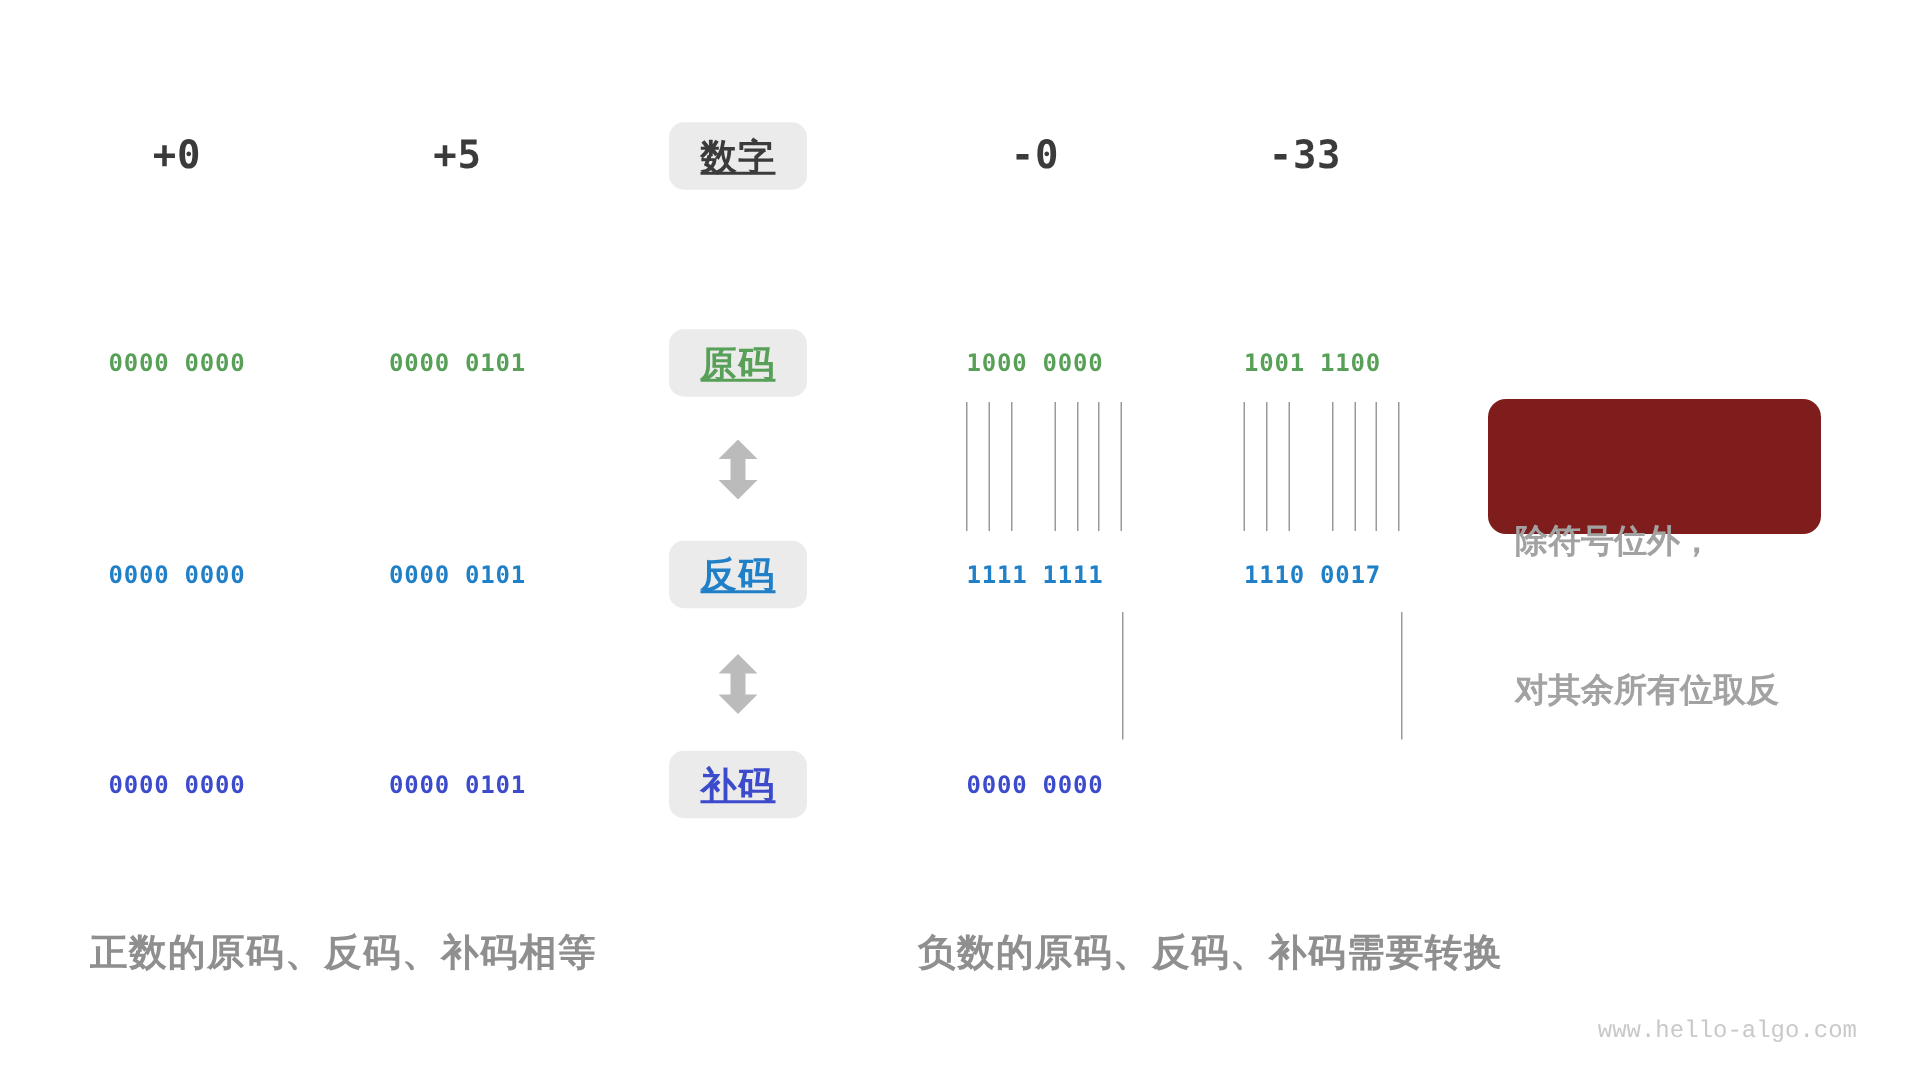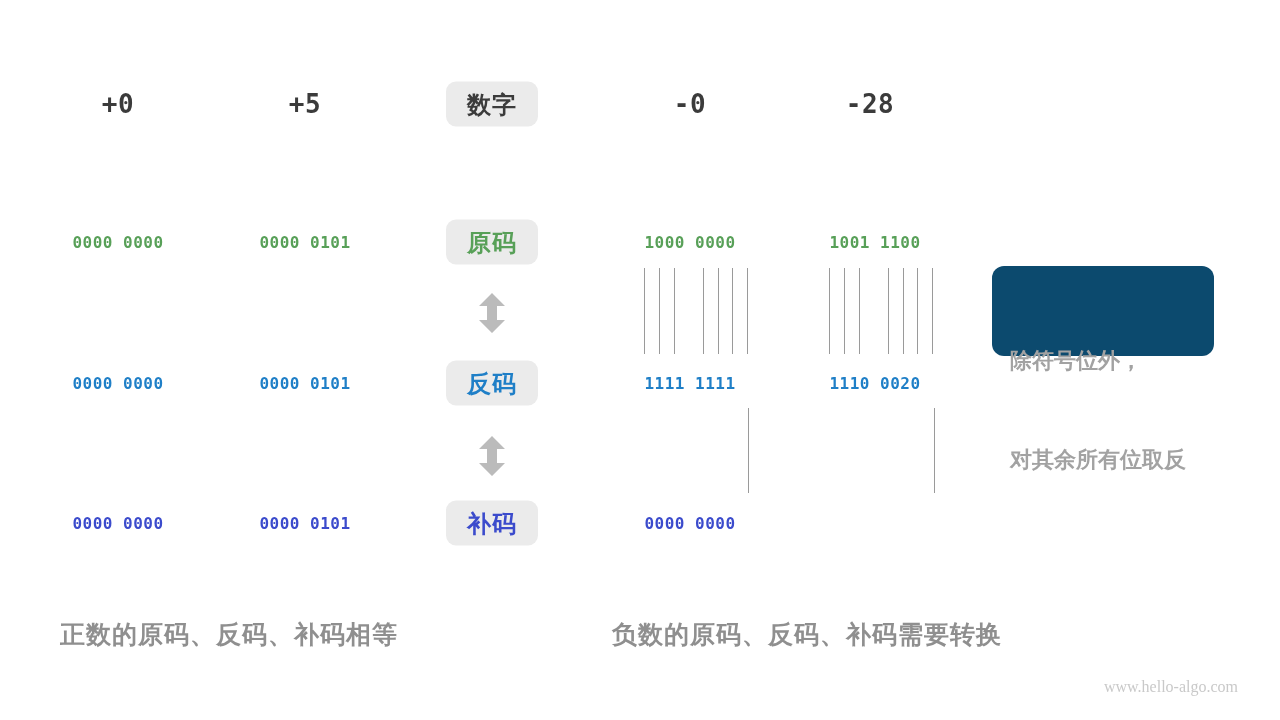--- a/index.html
+++ b/index.html
@@ -15,54 +15,55 @@
   .hdr  { font-size:26px; color:#3b3b3b; }
   .green  { color:#58a058; }
   .blue   { color:#1f7fc7; }
   .indigo { color:#3b4bcc; }
   .tag {
     position:absolute; transform:translate(-50%,-50%);
     width:92px; height:45px; background:#ebebeb; border-radius:10px;
     display:flex; align-items:center; justify-content:center;
     font-size:24px; font-weight:bold; font-family:"Liberation Sans", sans-serif;
     letter-spacing:1px;
+    text-decoration:underline;
   }
   .tag.dark { color:#3b3b3b; }
   .ticks { position:absolute; top:268px; height:86px; width:104px; }
   .ticks i { position:absolute; top:0; width:1px; height:100%; background:#9a9a9a; }
   .ticks i:nth-child(1){left:0px;}  .ticks i:nth-child(2){left:15px;}
   .ticks i:nth-child(3){left:30px;} .ticks i:nth-child(4){left:59px;}
   .ticks i:nth-child(5){left:74px;} .ticks i:nth-child(6){left:88px;}
   .ticks i:nth-child(7){left:103px;}
   .vline { position:absolute; top:408px; height:85px; width:1px; background:#9a9a9a; }
   .arrow { position:absolute; transform:translateX(-50%); }
   .note {
-    position:absolute; background:#0c4a6e; border-radius:12px;
+    position:absolute; background:#7f1d1d; border-radius:12px;
     color:#a2a2a2; font-weight:bold; font-size:22px; line-height:1.5;
     padding:12px 18px; box-sizing:border-box; white-space:pre;
   }
   .caption {
     position:absolute; color:#8f8f8f; font-weight:bold; font-size:25px;
     letter-spacing:1px; white-space:pre;
   }
   .watermark {
     position:absolute; right:42px; top:678px; color:#c9c9c9;
-    font-family:Liberation Serif, serif; font-size:16px;
+    font-family:Liberation Mono, monospace; font-size:16px;
   }
 </style>
 </head>
 <body>
 
 <div class="canvas">
 
   <div class="cell hdr" style="left:118px; top:104px">+0</div>
   <div class="cell hdr" style="left:305px; top:104px">+5</div>
   <div class="tag dark" style="left:492px; top:104px">数字</div>
   <div class="cell hdr" style="left:690px; top:104px">-0</div>
-  <div class="cell hdr" style="left:870px; top:104px">-28</div>
+  <div class="cell hdr" style="left:870px; top:104px">-33</div>
 
   <div class="cell green" style="left:118px; top:242px">0000 0000</div>
   <div class="cell green" style="left:305px; top:242px">0000 0101</div>
   <div class="tag green" style="left:492px; top:242px">原码</div>
   <div class="cell green" style="left:690px; top:242px">1000 0000</div>
   <div class="cell green" style="left:875px; top:242px">1001 1100</div>
 
   <div class="ticks" style="left:644px">
     <i></i>
       <i></i>
@@ -83,21 +84,21 @@
   </div>
 
   <svg class="arrow" style="left:492px; top:293px" width="26" height="40" viewBox="0 0 26 40">
     <path d="M13 0 L26 13 H18 V27 H26 L13 40 L0 27 H8 V13 H0 Z" fill="#bbbbbb"></path>
   </svg>
 
   <div class="cell blue" style="left:118px; top:383px">0000 0000</div>
   <div class="cell blue" style="left:305px; top:383px">0000 0101</div>
   <div class="tag blue" style="left:492px; top:383px">反码</div>
   <div class="cell blue" style="left:690px; top:383px">1111 1111</div>
-  <div class="cell blue" style="left:875px; top:383px">1110 0020</div>
+  <div class="cell blue" style="left:875px; top:383px">1110 0017</div>
 
   <div class="vline" style="left:748px"></div>
   <div class="vline" style="left:934px"></div>
 
   <svg class="arrow" style="left:492px; top:436px" width="26" height="40" viewBox="0 0 26 40">
     <path d="M13 0 L26 13 H18 V27 H26 L13 40 L0 27 H8 V13 H0 Z" fill="#bbbbbb"></path>
   </svg>
 
   <div class="cell indigo" style="left:118px; top:523px">0000 0000</div>
   <div class="cell indigo" style="left:305px; top:523px">0000 0101</div>

